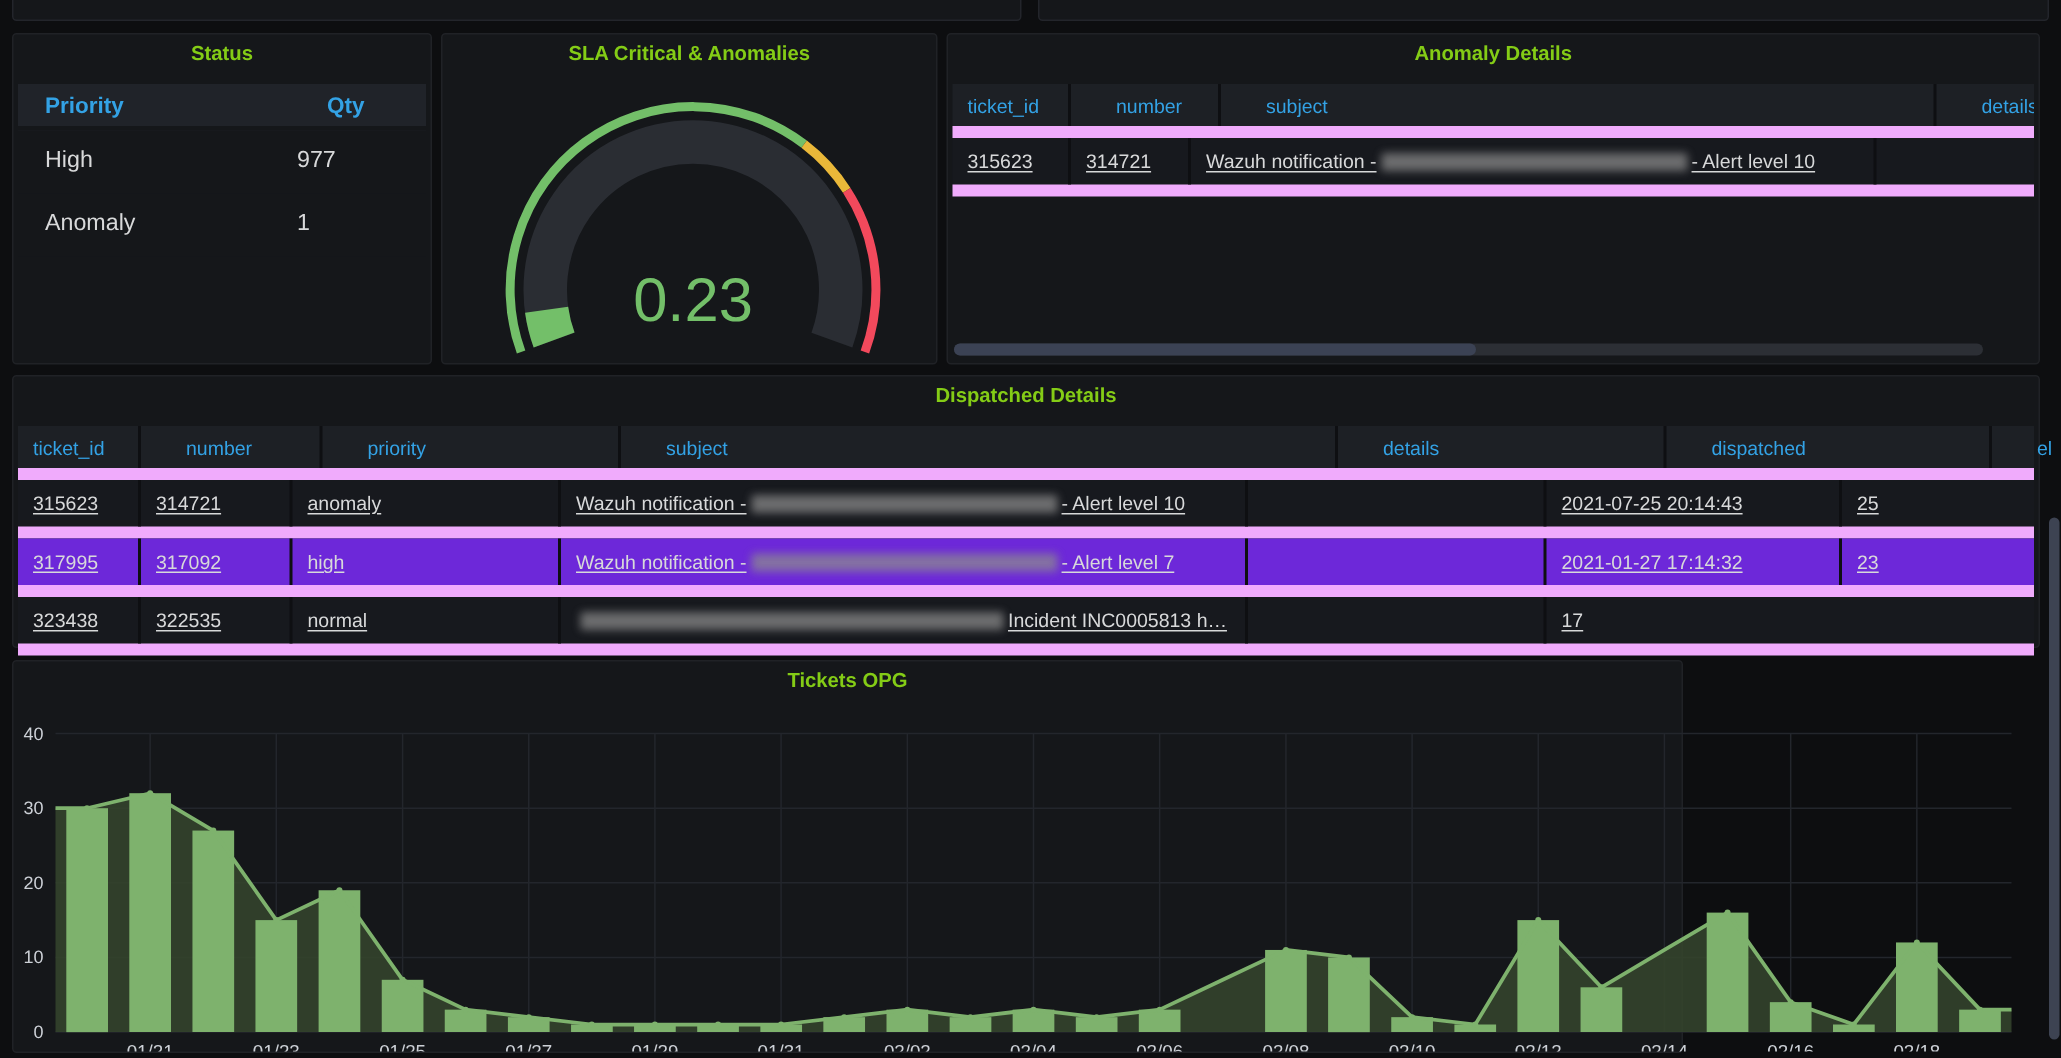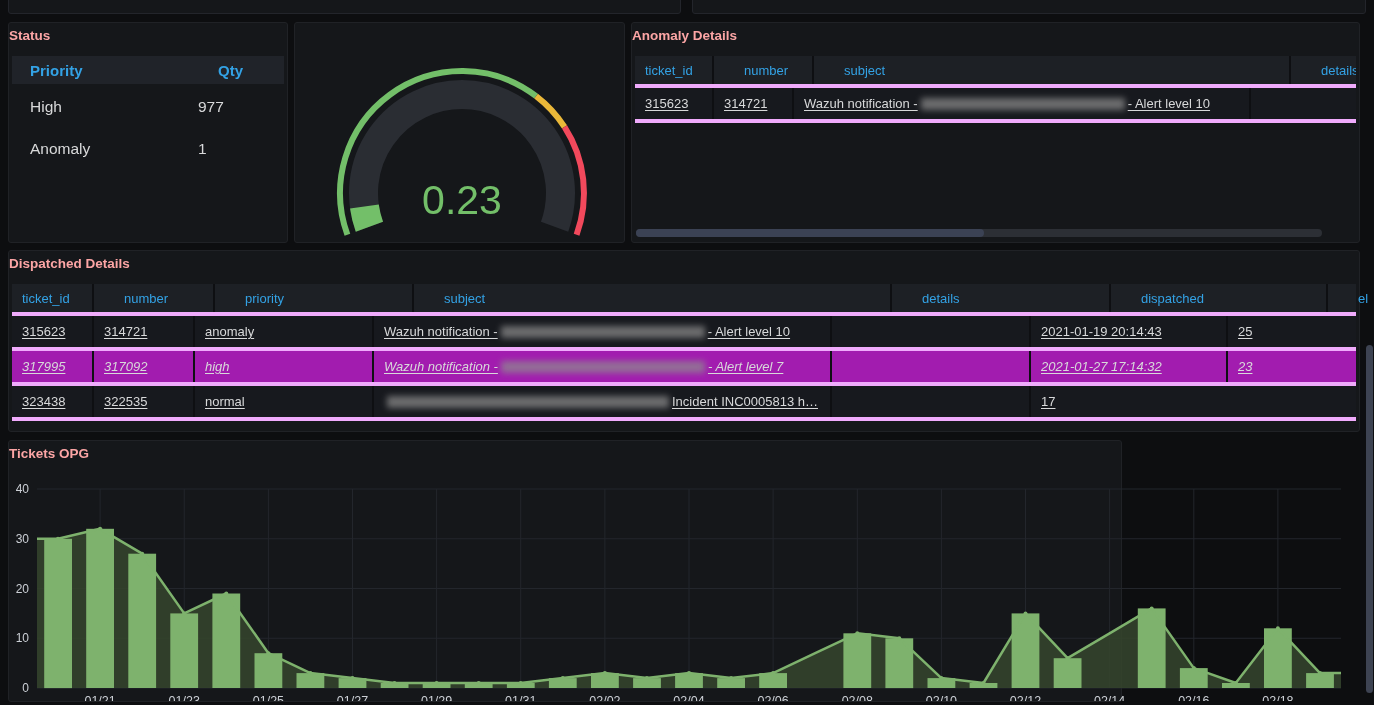--- a/index.html
+++ b/index.html
@@ -1,35 +1,35 @@
 <!DOCTYPE html>
 <html><head>
 <meta charset="utf-8">
 <style>
   * { box-sizing: border-box; margin: 0; padding: 0; }
   html,body { background:#0d0e10; }
   body { font-family: "Liberation Sans", sans-serif; }
   .page { position:relative; width:1374px; height:705px; overflow:hidden; background:#0d0e10; }
 
   .panel { position:absolute; background:#15171a; border:1px solid #202226; border-radius:3px; }
-  .panel-title { height:26px; line-height:26px; text-align:left; font-size:13.5px; font-weight:bold; color:#fca5a5; cursor:pointer; }
+  .panel-title { height:26px; line-height:26px; text-align:center; font-size:13.5px; font-weight:bold; color:#84cc16; cursor:pointer; }
 
   
   .partial { position:absolute; top:-8px; height:22px; background:#15171a; border:1px solid #23252b; border-radius:0 0 3px 3px; }
 
   
   .tbl { position:absolute; left:3px; right:3px; }
-  .tr { display:grid; border-bottom:4px solid #f0abfc; }
+  .tr { display:grid; border-bottom:8px solid #f0abfc; }
   .td, .th { padding:0 10px; border-right:2px solid #0e0f12; white-space:nowrap; overflow:hidden; display:flex; align-items:center; }
   .td:last-child, .th:last-child { border-right:none; }
   .th { color:#33a2e5; font-size:13px; height:28px; cursor:pointer; }
   .td { color:#d8d9da; font-size:13px; height:31px; }
   .hdr-row { background:#1d2025;gap:20px; }
   .row-a { background:#17191e; }
-  .row-b { background:#a21caf;font-style:italic; }
+  .row-b { background:#6d28d9; }
   .link { text-decoration:underline; text-underline-offset:2px; cursor:pointer; }
 
   
   .status-grid { grid-template-columns:168px 1fr; }
   .status-tbl .th { font-size:15px; font-weight:bold; height:28px; padding:0 18px; border-right:none; }
   .status-tbl .td { font-size:15.5px; height:39px; padding:0 18px; border-right:none; background:transparent; }
   .status-tbl .tr { border-bottom:3px solid #15171a; }
   .status-tbl .hdr-row { background:#202329; }
 
   .anomaly-grid { grid-template-columns:79px 80px 457px 1fr; }
@@ -66,20 +66,21 @@
         <div class="td">977</div>
       </div>
       <div class="tr status-grid">
         <div class="td">Anomaly</div>
         <div class="td">1</div>
       </div>
     </div>
   </div>
 
   <div class="panel" style="left:294px;top:22px;width:331px;height:221px;">
+    <div class="panel-title">SLA Critical &amp; Anomalies</div>
     <svg id="gauge-svg" class="gauge-svg" width="329" height="193">
         <path d="M 74.4 177.7 A 98.5 98.5 0 1 1 259.6 177.7" stroke="#2a2d33" stroke-width="29" fill="none"></path>
         <path d="M 74.4 177.7 A 98.5 98.5 0 0 1 69.4 157.5" stroke="#73BF69" stroke-width="29" fill="none"></path>
         <path d="M 52.4 185.7 A 122 122 0 0 1 241.1 47.1" stroke="#73BF69" stroke-width="6" fill="none"></path>
         <path d="M 241.1 47.1 A 122 122 0 0 1 269.5 77.9" stroke="#EAB839" stroke-width="6" fill="none"></path>
         <path d="M 269.5 77.9 A 122 122 0 0 1 281.6 185.7" stroke="#F2495C" stroke-width="6" fill="none"></path>
         <text x="167" y="165" text-anchor="middle" font-size="41" font-weight="500" fill="#73BF69">0.23</text>
       </svg>
   </div>
 
@@ -135,21 +136,21 @@
         <div class="td">
             <span class="link">anomaly</span>
           </div>
         <div class="td">
           <span class="link">Wazuh notification - </span>
             <span class="redact rw204"></span>
             <span class="link"> - Alert level 10</span>
         </div>
         <div class="td"></div>
         <div class="td">
-            <span class="link">2021-01-19 20:14:43</span>
+            <span class="link">2021-07-25 20:14:43</span>
           </div>
         <div class="td">
             <span class="link">25</span>
           </div>
       </div>
 
       <div class="tr disp-grid row-b">
         <div class="td">
             <span class="link">317995</span>
           </div>

